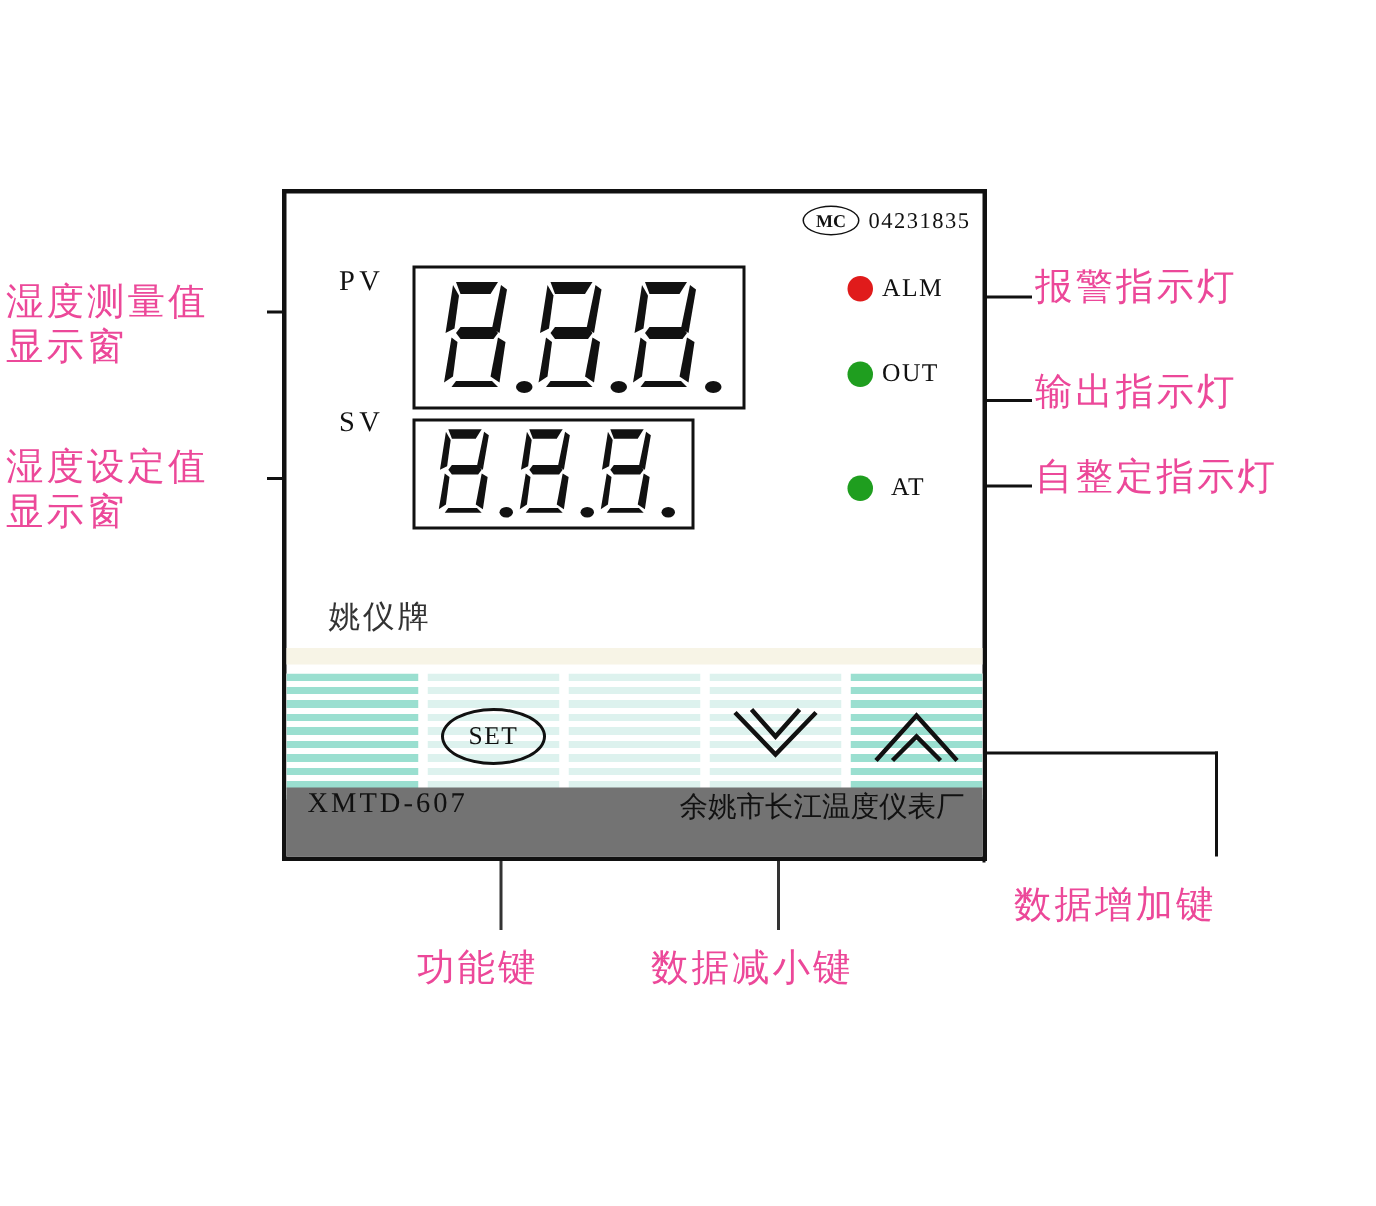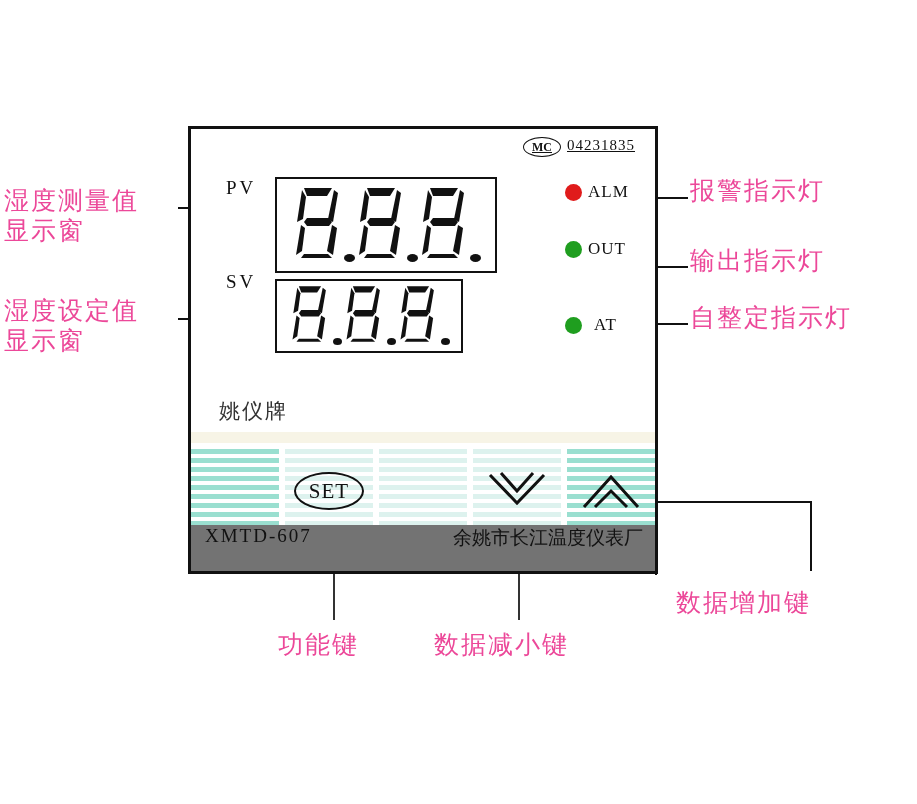--- a/index.html
+++ b/index.html
@@ -11,22 +11,22 @@
   .stage{position:absolute;inset:0;}
 
   
   #panel{
     position:absolute;left:188px;top:126px;width:470px;height:448px;
     border:3px solid #111;background:#fff;box-sizing:border-box;
   }
 
   
   #mc-row{
-    position:absolute;right:20px;top:8px;display:flex;align-items:flex-start;gap:6px;
-    font-size:15px;letter-spacing:1px;text-decoration:underline;
+    position:absolute;right:8px;top:8px;display:flex;align-items:flex-end;gap:6px;
+    font-size:15px;letter-spacing:1px;
   }
   .mc-ellipse{
     width:36px;height:18px;border:1.6px solid #111;border-radius:50%;
     display:flex;align-items:center;justify-content:center;
     font-size:12px;font-weight:bold;letter-spacing:0px;line-height:1;
   }
 
   
   .chan-label{position:absolute;font-size:19px;letter-spacing:3px;}
   #pv-label{left:35px;top:48px;}
@@ -71,21 +71,21 @@
   .key.dark .stripes{
     background:repeating-linear-gradient(to bottom,#9adfd0 0px,#9adfd0 5px,#ffffff 5px,#ffffff 9px);
   }
   .key.light .stripes{
     background:repeating-linear-gradient(to bottom,#ddf2ee 0px,#ddf2ee 5px,#ffffff 5px,#ffffff 9px);
   }
   .key .glyph{position:absolute;inset:0;display:flex;align-items:center;justify-content:center;}
   .set-oval{
     width:66px;height:34px;border:2px solid #111;border-radius:50%;
     display:flex;align-items:center;justify-content:center;
-    font-size:21px;letter-spacing:1px;background:transparent;
+    font-size:17px;letter-spacing:1px;background:transparent;
   }
 
   
   #model-bar{
     position:absolute;left:0;bottom:0;width:100%;height:46px;background:#737373;
     display:flex;align-items:flex-start;box-sizing:border-box;padding:0 14px;
   }
   #model-code{font-size:19px;letter-spacing:2px;}
   #maker{position:absolute;right:12px;font-size:19px;
          font-family:"DejaVu Sans","Liberation Sans",sans-serif;letter-spacing:0px;}

